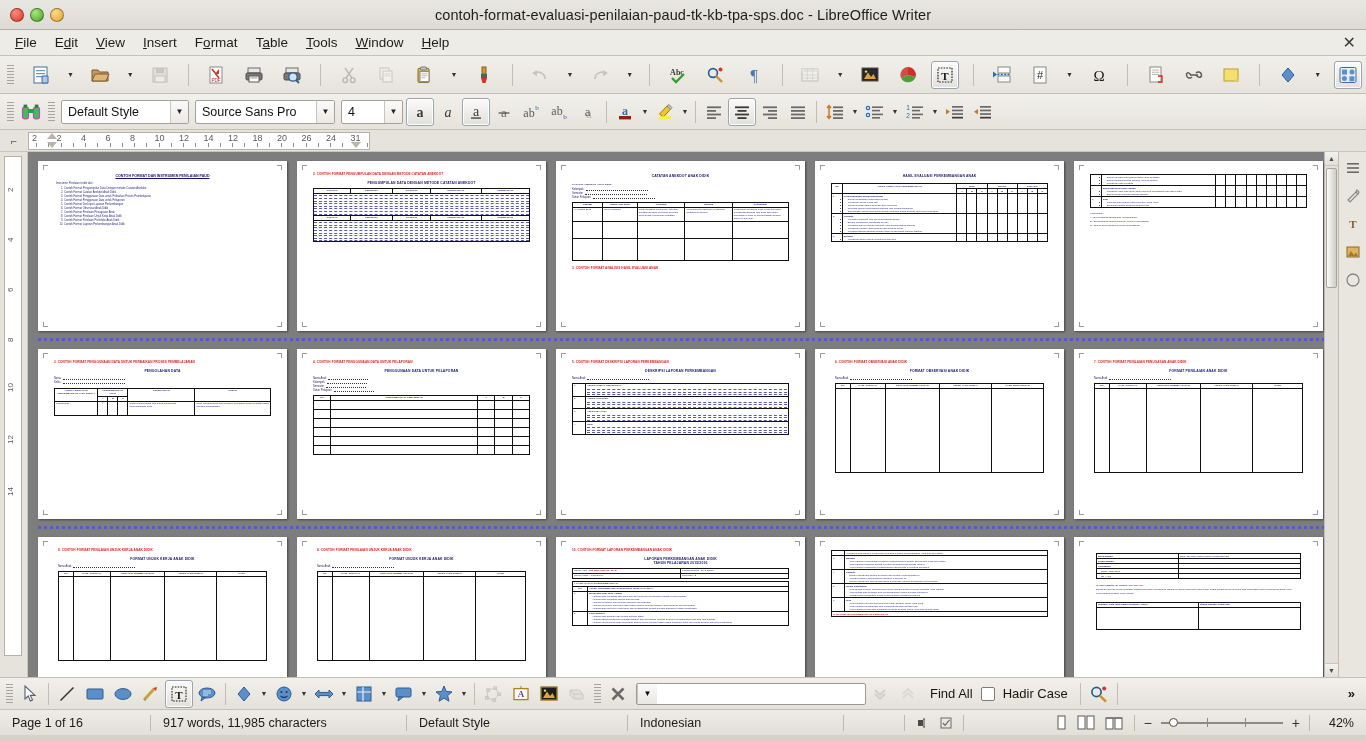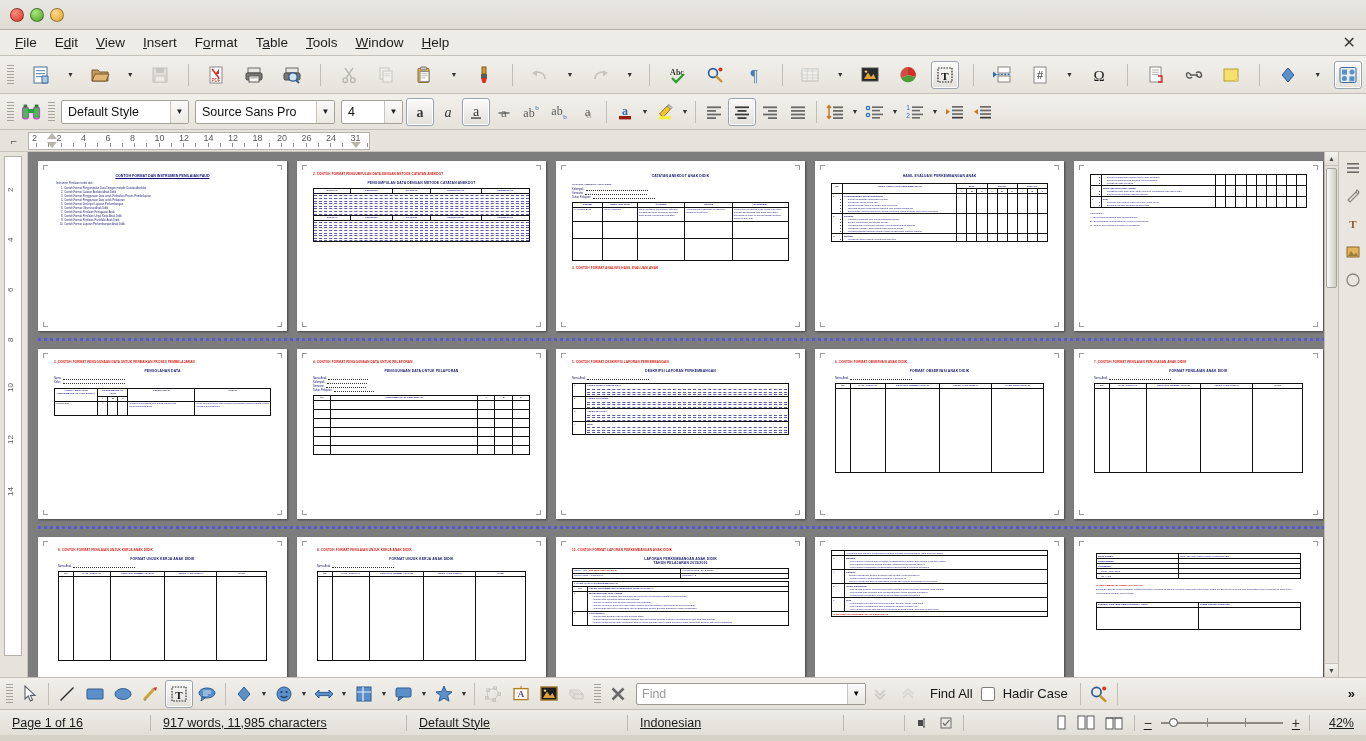--- a/index.html
+++ b/index.html
@@ -193,21 +193,21 @@
   }
   .txtbtn{font-size:13px;color:#151515;padding:3px 8px;border-radius:3px;}
   .chk{
     width:14px;height:14px;background:#fff;border:1px solid #7f7b74;border-radius:2px;
     flex:0 0 auto;
   }
   
   .statusbar{
     height:26px;background:linear-gradient(#eeece7,#e2dfd8);
     border-top:1px solid #c3bfb7;display:flex;align-items:center;
-    font-size:12.5px;color:#1a1a1a;text-decoration:underline;
+    font-size:12.5px;color:#1a1a1a;
   }
   .st{padding:0 12px;white-space:nowrap;}
   .stsep{width:1px;height:16px;background:#bdb9b1;}
   .zoomslider{
     width:122px;height:16px;position:relative;display:flex;align-items:center;
     margin:0 6px;
   }
   .zoomslider .track{position:absolute;left:0;right:0;height:2px;background:#8e8a83;}
   .zoomslider .midtick{position:absolute;width:1px;height:9px;background:#8e8a83;}
   .zoomslider .knob{
@@ -217,20 +217,21 @@
 </style>
 </head>
 <body>
 
 <div class="titlebar">
   <div class="wbtns">
     <div class="wb close"></div>
     <div class="wb min"></div>
     <div class="wb max"></div>
   </div>
+  <div class="wtitle">contoh-format-evaluasi-penilaian-paud-tk-kb-tpa-sps.doc  -  LibreOffice Writer</div>
 </div>
 
 <div class="menubar">
   <div class="menu-item"><u>F</u><span>ile</span></div>
   <div class="menu-item">E<u>d</u>it</div>
   <div class="menu-item"><u>V</u>iew</div>
   <div class="menu-item"><u>I</u>nsert</div>
   <div class="menu-item">F<u>o</u>rmat</div>
   <div class="menu-item">T<u>a</u>ble</div>
   <div class="menu-item"><u>T</u>ools</div>
@@ -1690,21 +1691,20 @@
       </svg>
   </div>
   <div class="grip"></div>
   <div class="tbtn">
     <svg width="18" height="18" viewBox="0 0 18 18">
         <path d="M3.5 3.5 L14.5 14.5 M14.5 3.5 L3.5 14.5" stroke="#6a6a6a" stroke-width="2.6"></path>
       </svg>
   </div>
 
   <div class="findbox">
-    <input type="text" placeholder="Find" style="">
     <div class="drop">▼</div>
   </div>
 
   <div class="tbtn disabled">
     <svg width="18" height="18" viewBox="0 0 18 18">
         <path d="M4 5 L9 10 L14 5" stroke="#a8a6a1" stroke-width="1.8" fill="none"></path>
         <path d="M4 9 L9 14 L14 9" stroke="#a8a6a1" stroke-width="1.8" fill="none"></path>
       </svg>
   </div>
   <div class="tbtn disabled">

